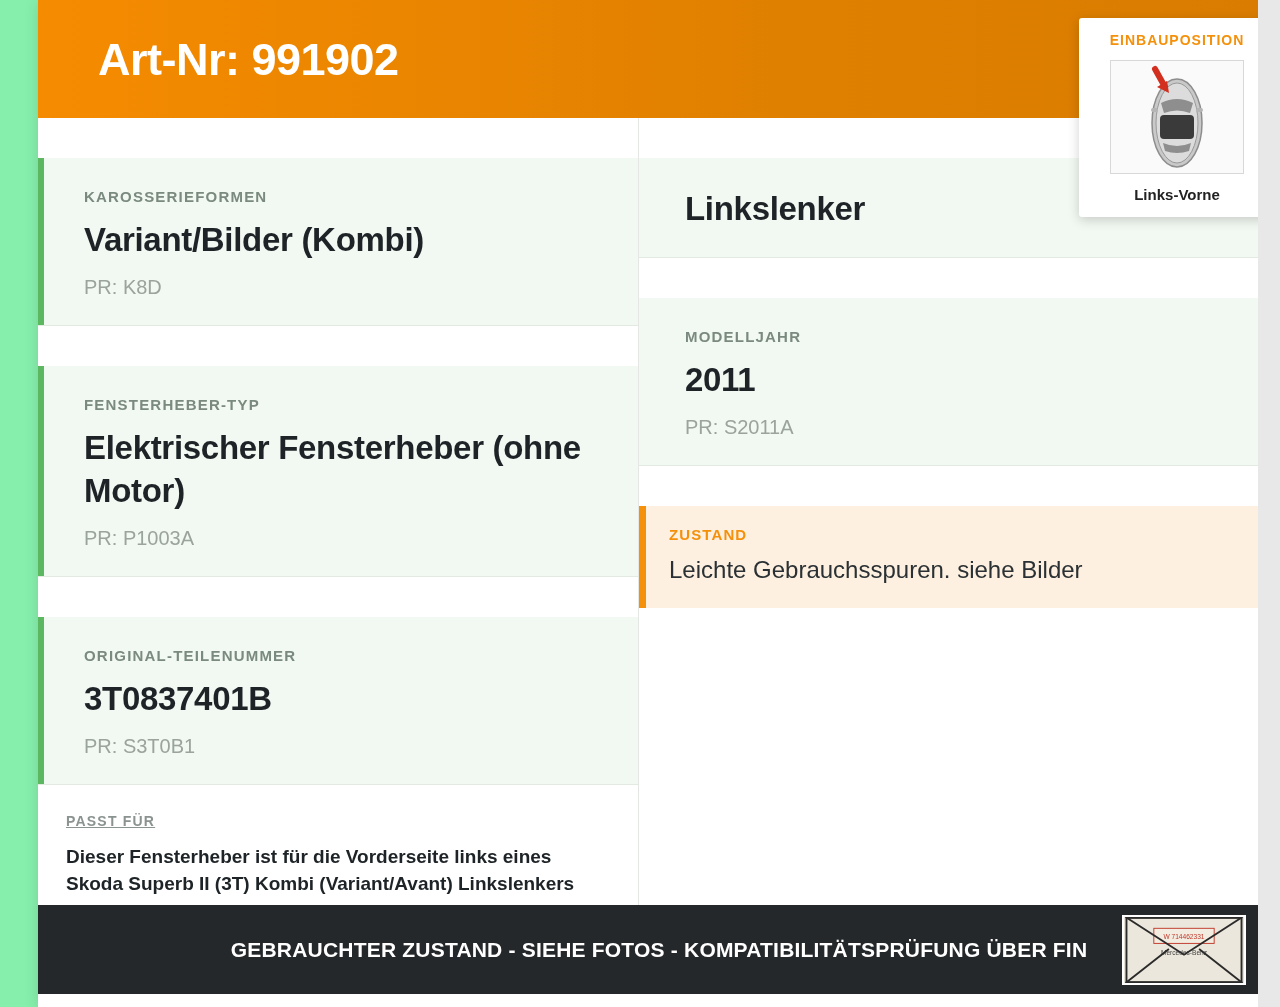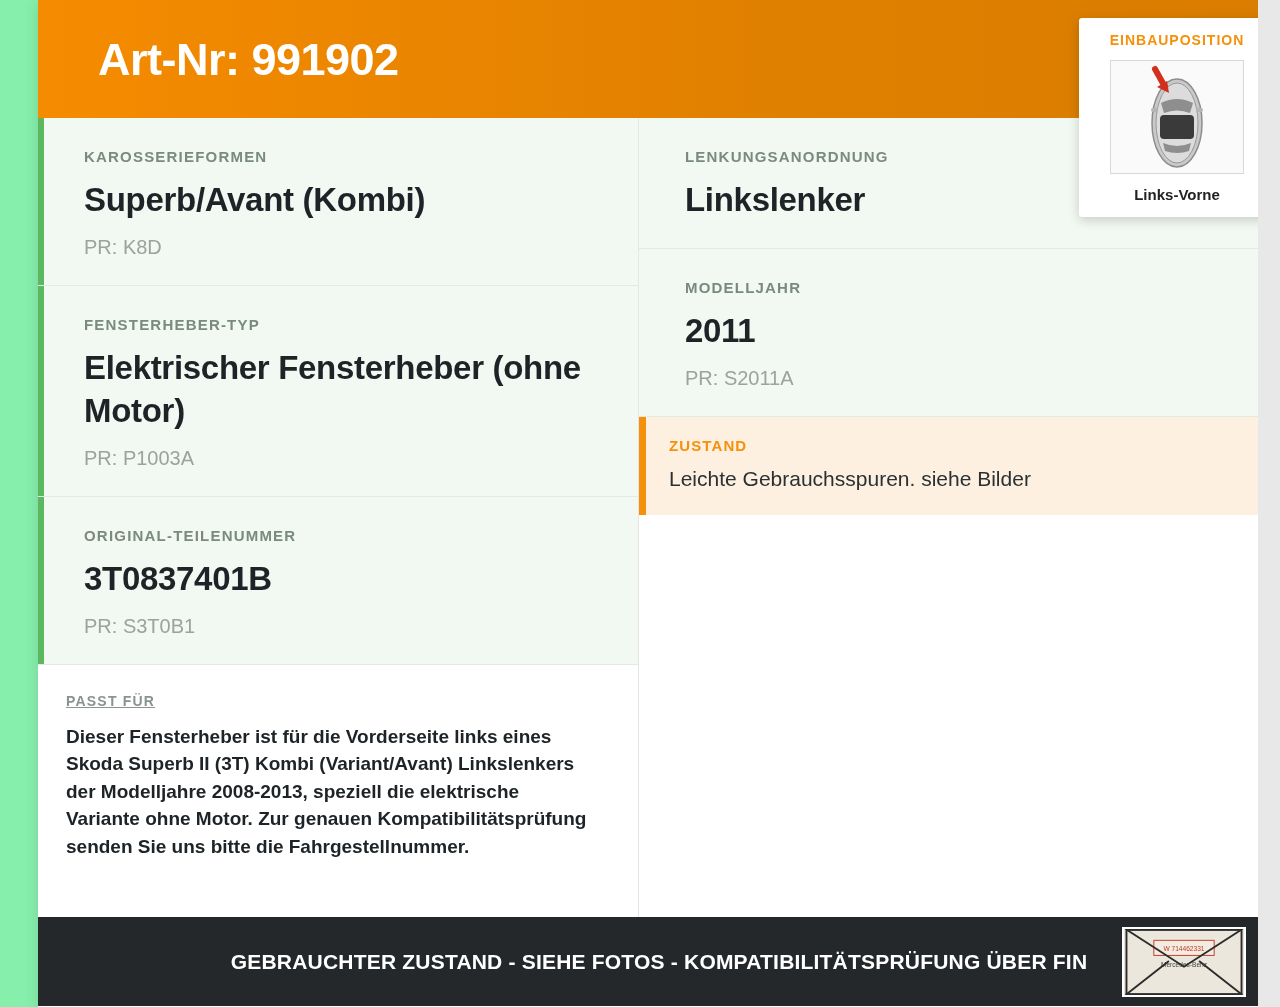--- a/index.html
+++ b/index.html
@@ -51,20 +51,21 @@
     position: relative;
   }
   .col-left { width: 601px; border-right: 1px solid #e4e7e4; }
   .col-right { width: 641px; }
 
   .cell {
     position: relative;
     padding: 30px 46px 26px 46px;
     background: #f2f8f2;
     border-bottom: 1px solid #e2eae2;
+    margin-top: 40px;
   }
   .cell.accent-green::before {
     content: "";
     position: absolute;
     left: 0; top: 0; bottom: 0;
     width: 6px;
     background: #5cb860;
   }
   .cell.accent-orange {
     background: #fdf0e0;
@@ -88,21 +89,21 @@
   }
   .label.orange { color: #f5900a; letter-spacing: 1.1px; margin-bottom: 10px; }
   .value {
     font-size: 33px;
     font-weight: bold;
     color: #1d2326;
     line-height: 1.3;
     letter-spacing: -0.3px;
   }
   .value.sm {
-    font-size: 21px;
+    font-size: 24px;
     font-weight: normal;
     color: #2a3033;
     letter-spacing: 0;
     line-height: 1.4;
   }
   .pr {
     margin-top: 14px;
     font-size: 20px;
     color: #9aa39c;
   }
@@ -160,21 +161,21 @@
   }
   .pos-caption {
     margin-top: 12px;
     font-size: 15px;
     font-weight: bold;
     color: #222;
   }
   
   .footer {
     position: absolute;
-    left: 0; bottom: 1px;
+    left: 0; bottom: 13px;
     width: 100%;
     height: 89px;
     background: #25282b;
     display: flex;
     align-items: center;
     justify-content: center;
   }
   .footer-text {
     color: #ffffff;
     font-size: 21px;
@@ -226,42 +227,41 @@
         </svg>
       </div>
       <div class="pos-caption">Links-Vorne</div>
     </div>
 
     <div class="content">
 
       <div class="col col-left">
         <div class="cell accent-green">
           <div class="label">KAROSSERIEFORMEN</div>
-          <div class="value">Superb/Avant (Kombi)</div>
+          <div class="value">Variant/Bilder (Kombi)</div>
           <div class="pr">PR: K8D</div>
         </div>
         <div class="cell accent-green">
           <div class="label">FENSTERHEBER-TYP</div>
           <div class="value">Elektrischer Fensterheber (ohne Motor)</div>
           <div class="pr">PR: P1003A</div>
         </div>
         <div class="cell accent-green">
           <div class="label">ORIGINAL-TEILENUMMER</div>
           <div class="value">3T0837401B</div>
           <div class="pr">PR: S3T0B1</div>
         </div>
         <div class="fit-block">
           <div class="fit-label">PASST FÜR</div>
           <div class="fit-text">Dieser Fensterheber ist für die Vorderseite links eines Skoda Superb II (3T) Kombi (Variant/Avant) Linkslenkers der Modelljahre 2008-2013, speziell die elektrische Variante ohne Motor. Zur genauen Kompatibilitätsprüfung senden Sie uns bitte die Fahrgestellnummer.</div>
         </div>
       </div>
 
       <div class="col col-right">
         <div class="cell">
-          <div class="label">LENKUNGSANORDNUNG</div>
           <div class="value">Linkslenker</div>
         </div>
         <div class="cell">
           <div class="label">MODELLJAHR</div>
           <div class="value">2011</div>
           <div class="pr">PR: S2011A</div>
         </div>
         <div class="cell accent-orange">
           <div class="label orange">ZUSTAND</div>
           <div class="value sm">Leichte Gebrauchsspuren. siehe Bilder</div>

